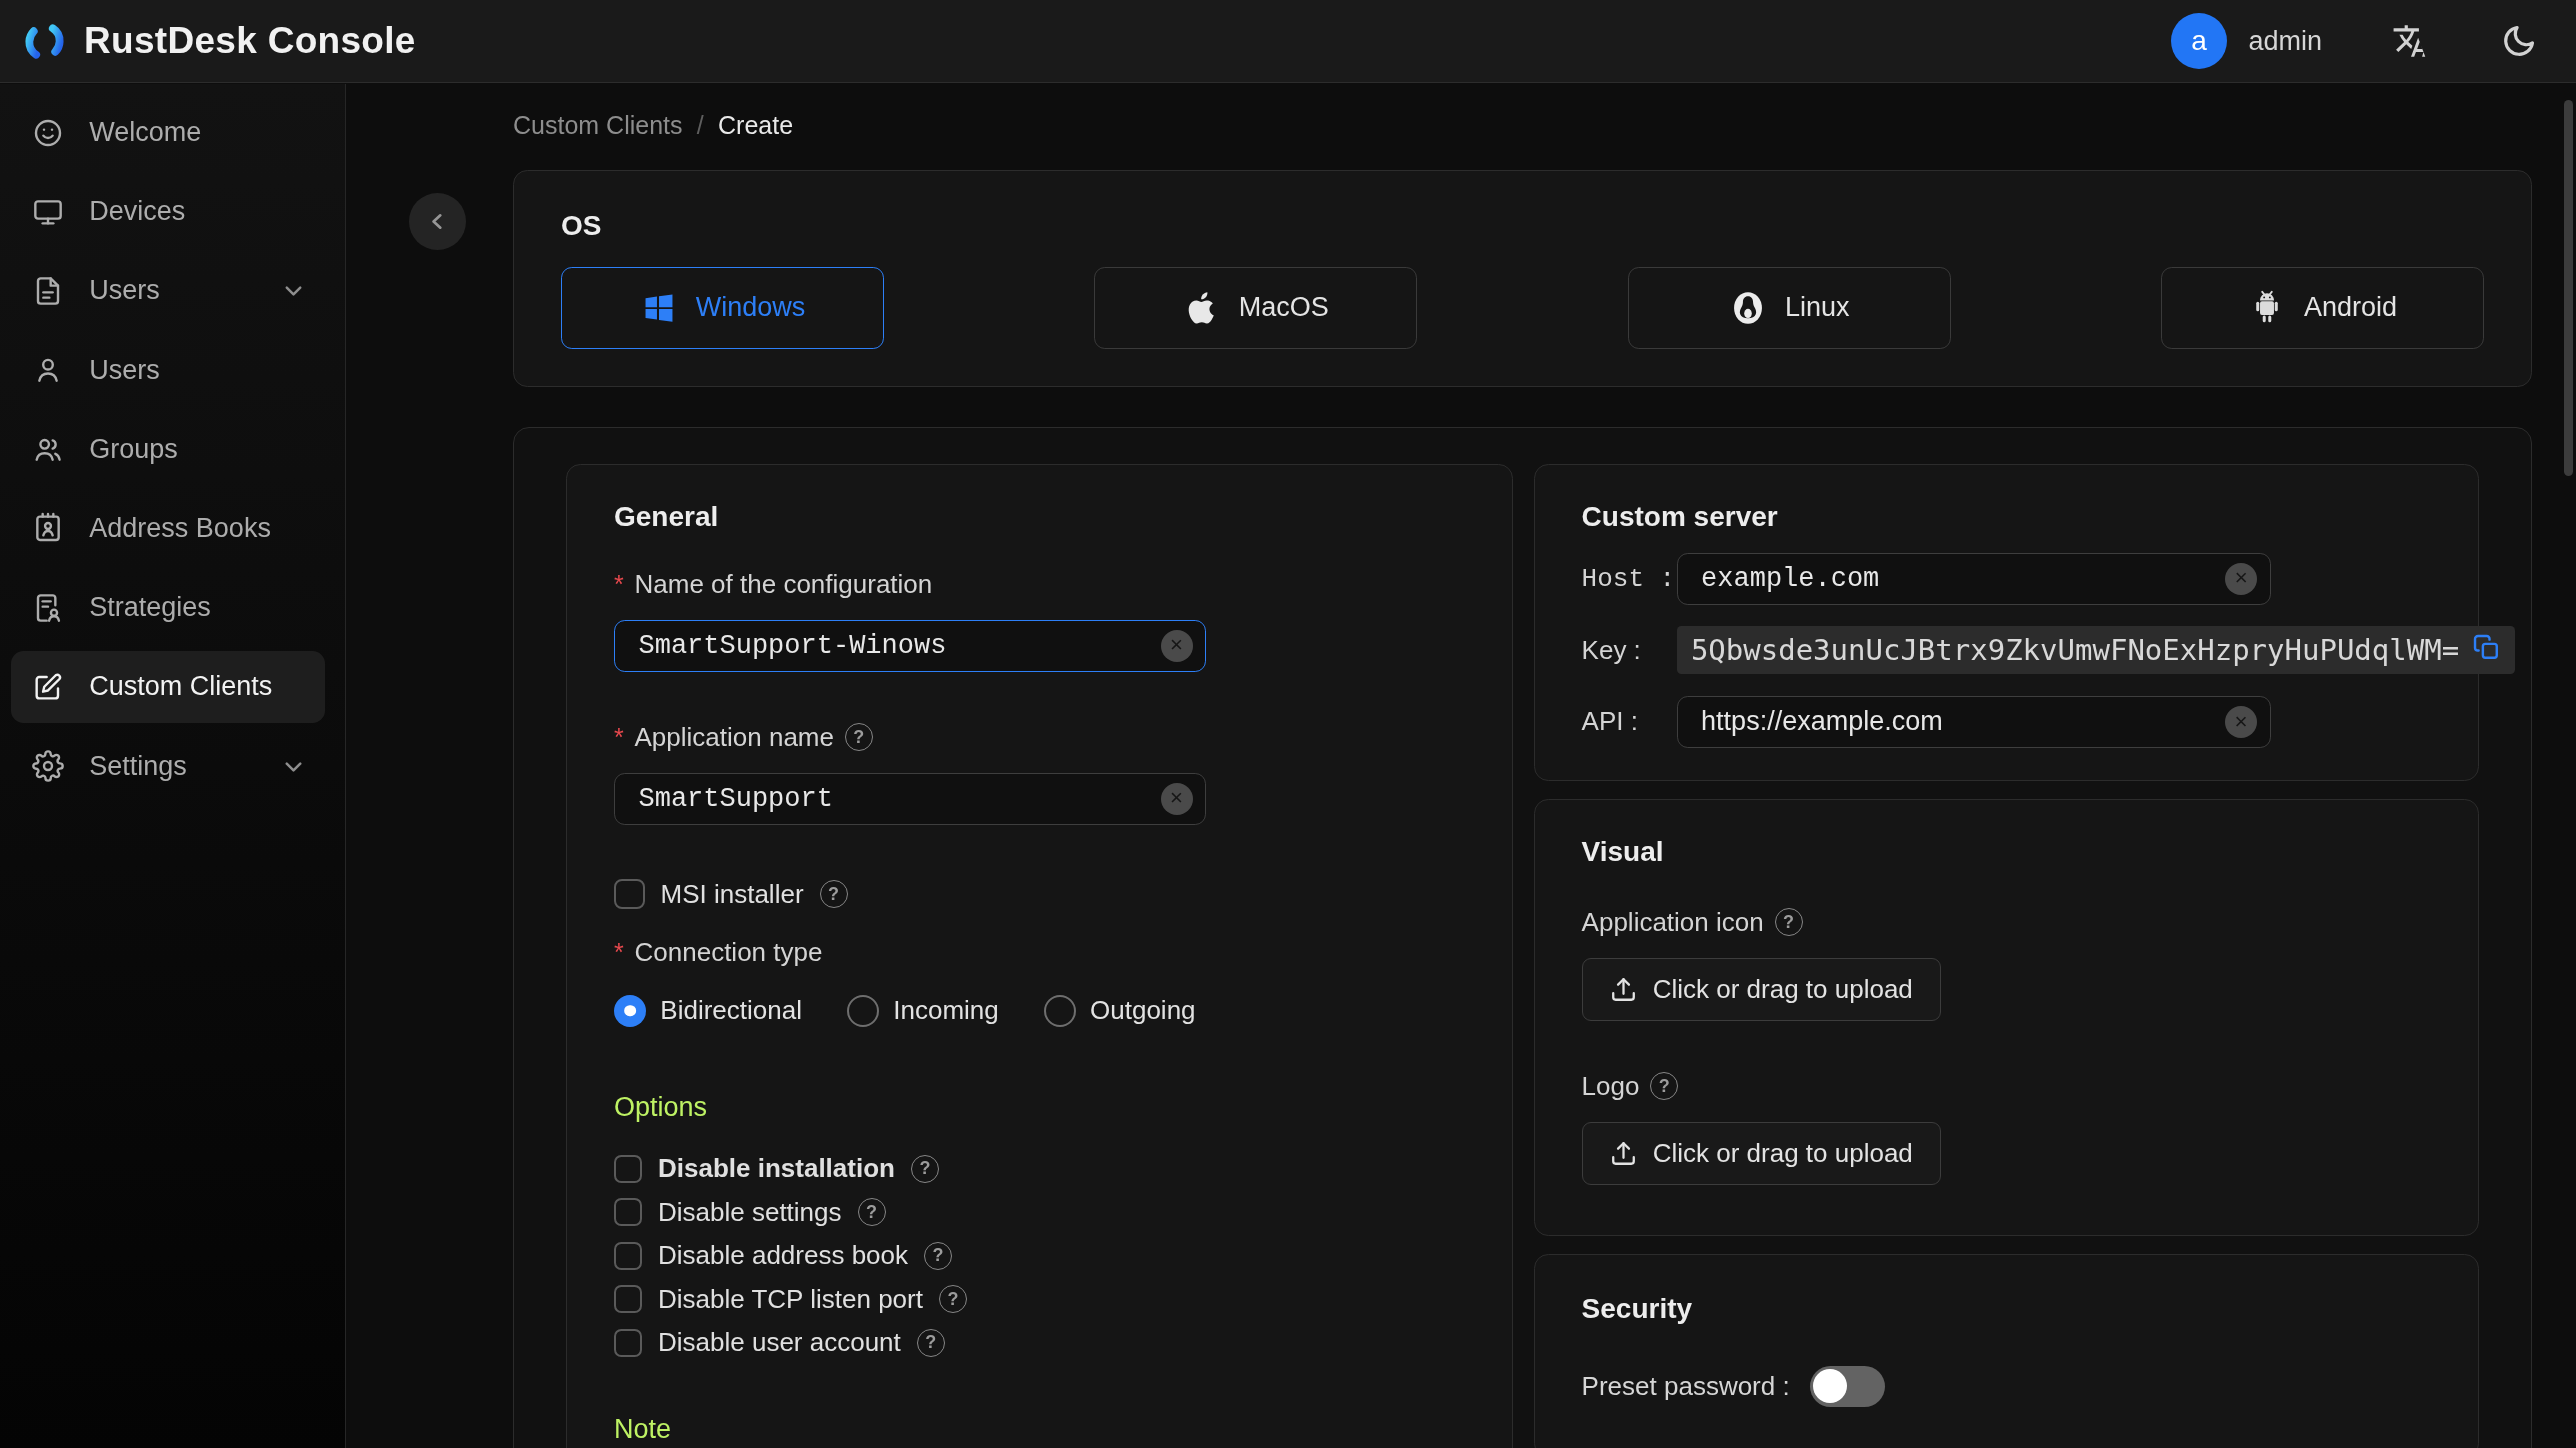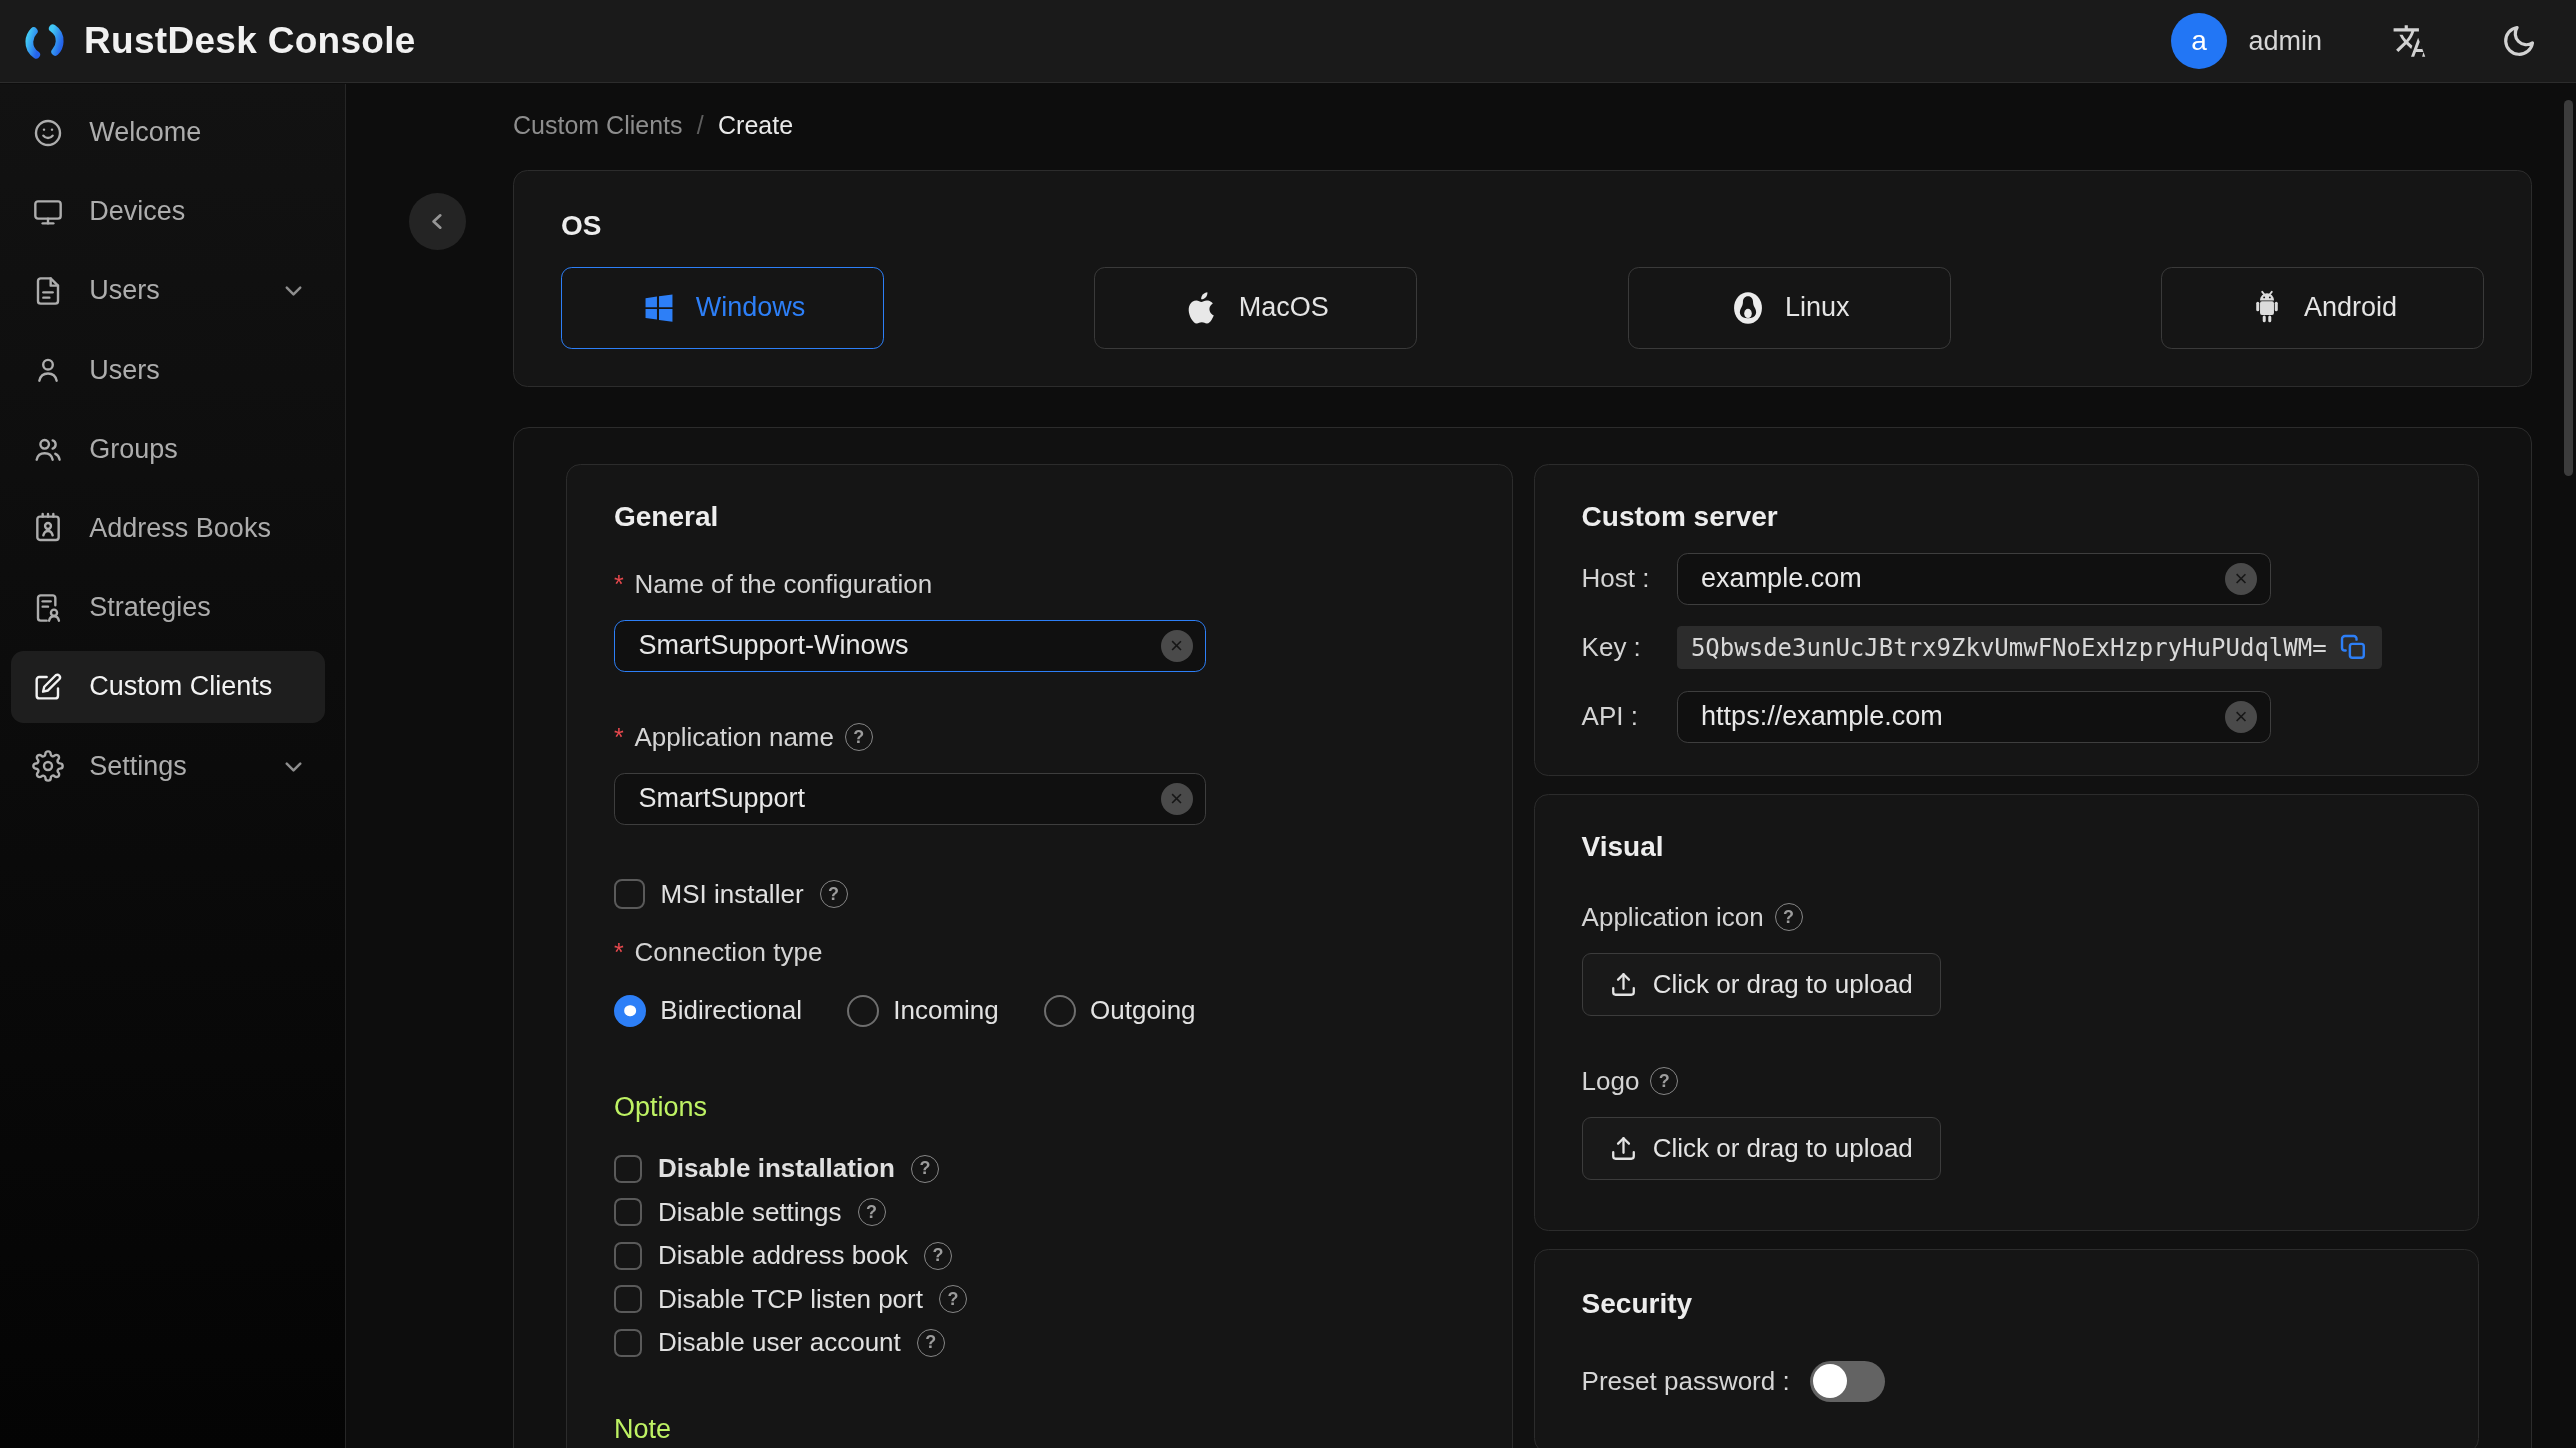--- a/index.html
+++ b/index.html
@@ -86,38 +86,38 @@
   .radio.on::after{content:"";position:absolute;left:50%;top:50%;transform:translate(-50%,-50%);
                    width:11.7px;height:11.7px;border-radius:50%;background:#fff;}
 
   .plain-label{font-size:27px;color:#bef264;}
   .opt-list{display:flex;flex-direction:column;gap:12.5px;}
 
   .server-card{padding:36px 47px 32px;}
   .srv-row{display:flex;align-items:center;margin-top:21.5px;}
   .srv-label{width:95px;font-size:26px;color:#d4d4d4;flex:none;}
   .srv-input{width:594px;}
-  .key-box{display:flex;align-items:flex-end;gap:12.5px;background:#2c2c2c;border-radius:4.5px;
-           padding:7.2px 14.3px;font-family:"DejaVu Sans Mono",monospace;font-size:24px;color:#d8d8d8;}
+  .key-box{display:flex;align-items:flex-start;gap:12.5px;background:#2c2c2c;border-radius:4.5px;
+           padding:7.2px 14.3px;font-family:"DejaVu Sans Mono",monospace;font-size:29px;color:#d8d8d8;}
   .key-box svg{width:29px;height:29px;color:#2d7ff7;cursor:pointer;flex:none;}
 
   .visual-card{padding:36px 47px 50px;}
   .upload-btn{margin-top:20px;width:359px;height:63px;border:0.9px solid #3c3c3c;border-radius:9px;
               background:#191919;display:flex;align-items:center;justify-content:center;gap:14.3px;
               font-size:26px;color:#e3e3e3;cursor:pointer;font-family:inherit;}
   .upload-btn svg{width:29px;height:29px;}
 
   .security-card{padding:38px 47px 50px;}
   .sec-row{display:flex;align-items:center;gap:20px;margin-top:41px;font-size:26px;color:#d6d6d6;}
   .toggle{width:75px;height:41px;border-radius:20.6px;background:#636363;position:relative;cursor:pointer;flex:none;}
   .toggle .knob{position:absolute;left:3.6px;top:3.6px;width:34px;height:34px;border-radius:50%;background:#fff;}
 
   .sb-thumb{position:absolute;right:2.7px;top:100px;width:9px;height:376px;border-radius:4.5px;background:#3c3c3c;}
 
-  .mt22{margin-top:20px;} .mt30{margin-top:27px;} .mt34{margin-top:30.5px;}
+  .mt22{margin-top:20px;font-family:Liberation Mono, monospace;} .mt30{margin-top:27px;} .mt34{margin-top:30.5px;}
   .mt40{margin-top:36px;} .mt56{margin-top:50px;} .mt60{margin-top:54px;} .mt62{margin-top:56px;}
   .mt72{margin-top:65px;} .mt44{margin-top:39px;}
 </style>
 </head>
 <body>
 
 <div class="page">
 
   <header class="hdr">
     <div class="h-left">

